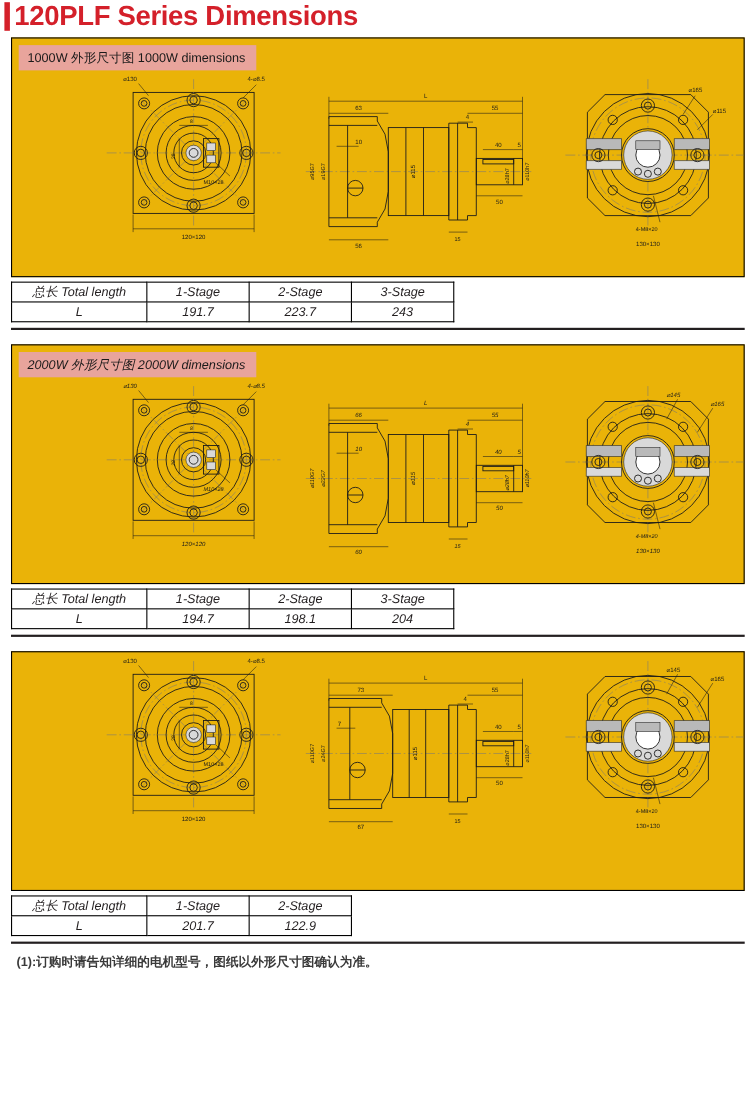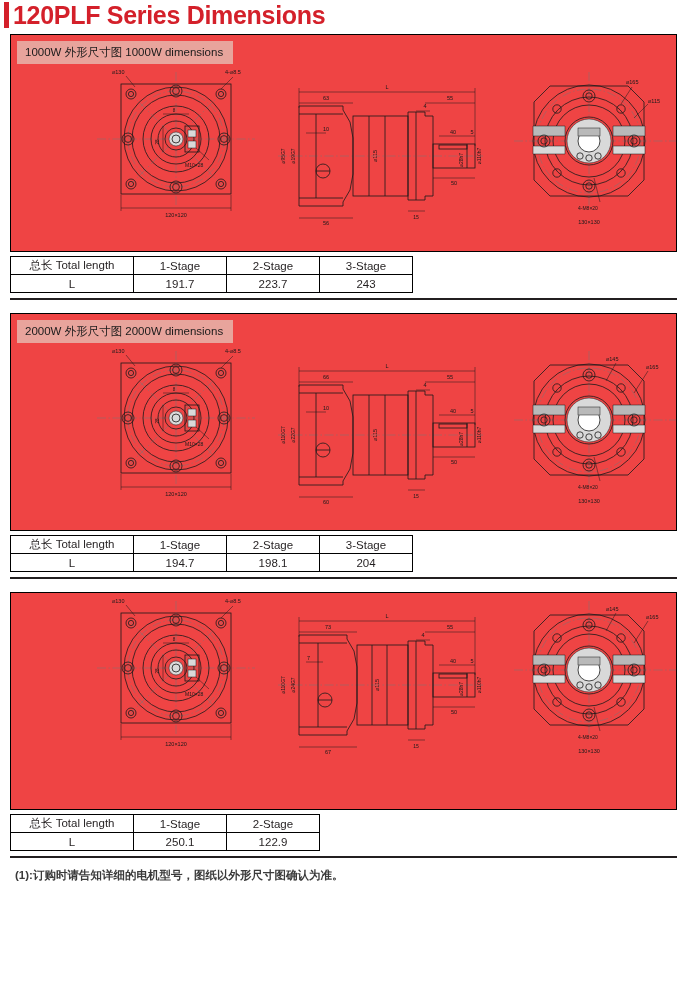--- a/index.html
+++ b/index.html
@@ -28,21 +28,21 @@
     font-size: 25px; font-weight: bold; color: #d4202a;
     letter-spacing: -0.3px; line-height: 26px;
     white-space: nowrap;
   }
 
   
   .section {
     position: relative;
     margin: 0 10px 0 10px;
     border: 1px solid #000;
-    background: #ef4444;
+    background: #eab308;
     box-sizing: border-box;
   }
   .section-head {
     display: inline-block;
     background: #e8a49c;
     color: #1a1a1a;
     font-size: 11.5px;
     padding: 4px 10px 4px 8px;
     margin: 6px 0 0 6px;
     white-space: nowrap;
@@ -62,21 +62,21 @@
   .len-table td {
     border: 1px solid #000;
     text-align: center;
     height: 17px;
     padding: 0 2px;
     white-space: nowrap;
   }
   .len-table td.lbl { width: 118px; }
   .len-table td.stg { width: 88px; }
   .len-table tr.hdr td { background: #fff; }
-  .table-block { padding: 4px 0 5px 0; }
+  .table-block { padding: 4px 0 5px 0; font-style: italic; }
   .table-rule {
     border-bottom: 2px solid #231f20;
     margin: 0 10px;
   }
 
   
   .notes { margin: 8px 0 0 15px; font-weight: bold; }
   .note {
     font-size: 11.5px; color: #3a3a3a;
     line-height: 19px; white-space: nowrap;
@@ -287,21 +287,21 @@
       <td class="lbl">L</td>
       <td class="stg">191.7</td>
       <td class="stg">223.7</td>
       <td class="stg">243</td>
     </tr>
   </tbody>
     </table>
 </div>
 <div class="table-rule"></div>
 
-<div class="section" style="height:218px;margin-top:13px;">
+<div class="section" style="height:218px;margin-top:13px;font-style:italic;">
   <div class="section-head">2000W 外形尺寸图 2000W dimensions</div>
   <div class="drawing-area">
     <svg class="dwg" width="665" height="172" viewBox="0 0 665 172">
 
       <g transform="translate(88,10)">
         <rect class="ln" x="22" y="10" width="110" height="110"></rect>
         <line class="ctr" x1="-2" y1="65" x2="156" y2="65"></line>
         <line class="ctr" x1="77" y1="-2" x2="77" y2="132"></line>
         <line class="ctr" x1="30" y1="18" x2="124" y2="112"></line>
         <line class="ctr" x1="124" y1="18" x2="30" y2="112"></line>
@@ -604,21 +604,21 @@
 <div class="table-block">
   <table class="len-table">
     <tbody>
         <tr class="hdr">
       <td class="lbl">总长 Total length</td>
       <td class="stg">1-Stage</td>
       <td class="stg">2-Stage</td>
     </tr>
     <tr>
       <td class="lbl">L</td>
-      <td class="stg">250.1</td>
+      <td class="stg">201.7</td>
       <td class="stg">122.9</td>
     </tr>
   </tbody>
     </table>
 </div>
 <div class="table-rule"></div>
 
 <div class="notes">
   <div class="note">(1):订购时请告知详细的电机型号，图纸以外形尺寸图确认为准。</div>
 </div>

